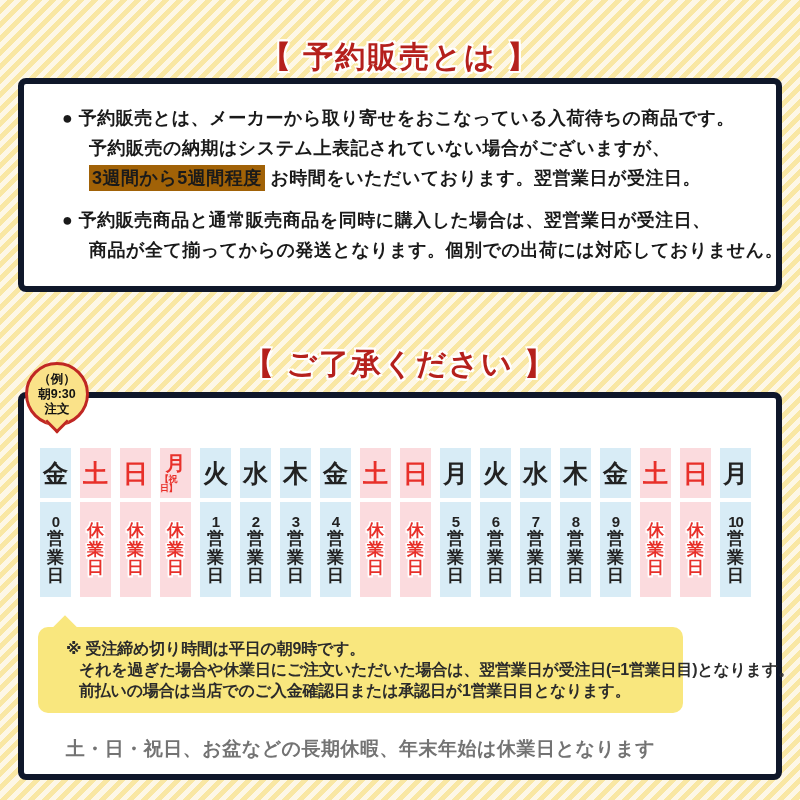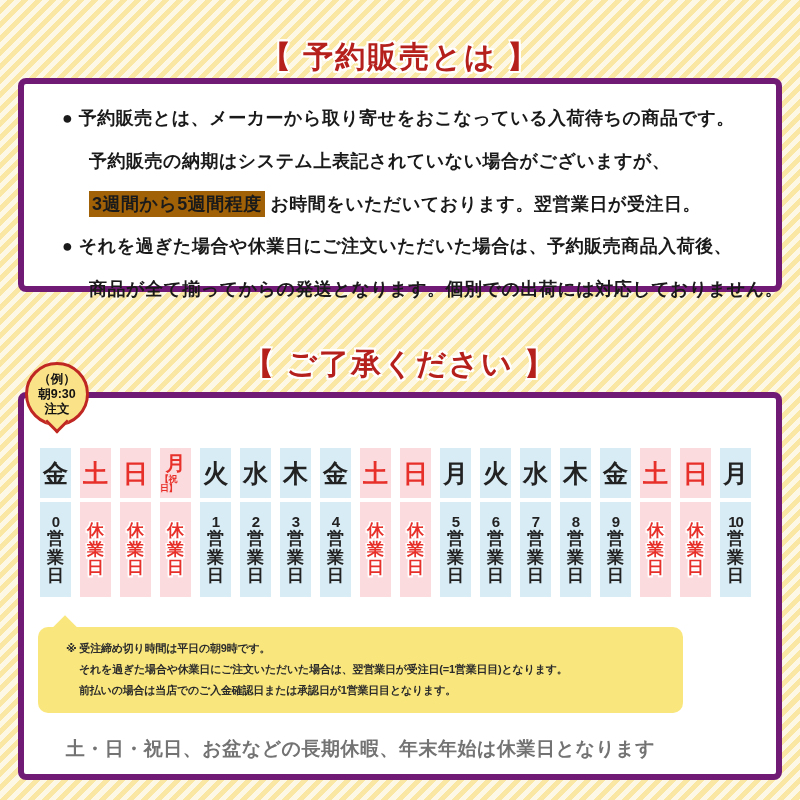--- a/index.html
+++ b/index.html
@@ -13,27 +13,27 @@
   .title{
     position:absolute;left:0;width:100%;text-align:center;
     font-size:30px;font-weight:bold;color:#b5201c;letter-spacing:2px;
     text-shadow:-2px -2px 0 #fff,2px -2px 0 #fff,-2px 2px 0 #fff,2px 2px 0 #fff,0 2px 0 #fff,0 -2px 0 #fff;
   }
   .title1{top:28px;margin-top:9px;}
   .title2{top:344px;}
 
   .box{
     position:absolute;left:18px;width:764px;background:#fff;
-    border:6px solid #701a75;border-radius:8px;box-sizing:border-box;
+    border:6px solid #0f172a;border-radius:8px;box-sizing:border-box;
   }
   .box1{top:78px;height:214px;padding:19px 0 0 38px;}
   .box2{top:392px;height:388px;}
 
   .line{font-size:18px;font-weight:bold;color:#1a1a1a;line-height:30px;white-space:nowrap;letter-spacing:0.5px;}
-  .indent{padding-left:27px;margin-top:13px;}
+  .indent{padding-left:27px;}
   .second{margin-top:12px;}
   .hl{background:#a16207;padding:3px 3px;}
 
   .bubble{
     position:absolute;left:25px;top:362px;width:58px;height:58px;
     background:#fae289;border:3px solid #c02723;border-radius:50%;z-index:5;
     display:flex;flex-direction:column;align-items:center;justify-content:center;
     font-size:12.5px;line-height:15px;font-weight:bold;color:#111;text-align:center;
   }
   .bubble-tail{
@@ -59,41 +59,41 @@
   }
   .vchar{font-size:17px;line-height:1.05;}
   .vnum{font-size:15px;line-height:1;letter-spacing:-1px;}
 
   .note{
     position:absolute;left:14px;top:229px;width:645px;height:86px;
     background:#f9e77e;border-radius:10px;box-sizing:border-box;
     padding:11px 0 0 28px;font-weight:bold;color:#2b2b2b;
   }
   .note-tail{position:absolute;top:-8px;left:18px;width:18px;height:18px;background:#f9e77e;transform:rotate(45deg);}
-  .note-line{font-size:11px;line-height:21px;white-space:nowrap;letter-spacing:-0.2px;}
+  .note-line{font-size:16px;line-height:21px;white-space:nowrap;letter-spacing:-0.2px;}
   .nindent{padding-left:13px;}
   .n3{}
 
   .footer-red{
     position:absolute;top:338px;left:14px;width:645px;text-align:center;
     font-size:19px;font-weight:bold;color:#737373;letter-spacing:0.5px;white-space:nowrap;
   }
 </style>
 </head>
 <body>
 
 <div class="page">
 
   <div class="title title1">【 予約販売とは 】</div>
 
   <div class="box box1">
     <div class="line">● 予約販売とは、メーカーから取り寄せをおこなっている入荷待ちの商品です。</div>
     <div class="line indent">予約販売の納期はシステム上表記されていない場合がございますが、</div>
     <div class="line indent"><span class="hl">3週間から5週間程度</span><span> お時間をいただいております。翌営業日が受注日。</span></div>
-    <div class="line second">● それを過ぎた場合や休業日にご注文いただいた場合は、予約販売商品入荷後、</div>
+    <div class="line second">● 予約販売商品と通常販売商品を同時に購入した場合は、翌営業日が受注日、</div>
     <div class="line indent">商品が全て揃ってからの発送となります。個別での出荷には対応しておりません。</div>
   </div>
 
   <div class="title title2">【 ご了承ください 】</div>
 
   <div class="bubble">
     <div class="bubble-tail"></div>
     <div>（例）</div>
     <div>朝9:30</div>
     <div>注文</div>

